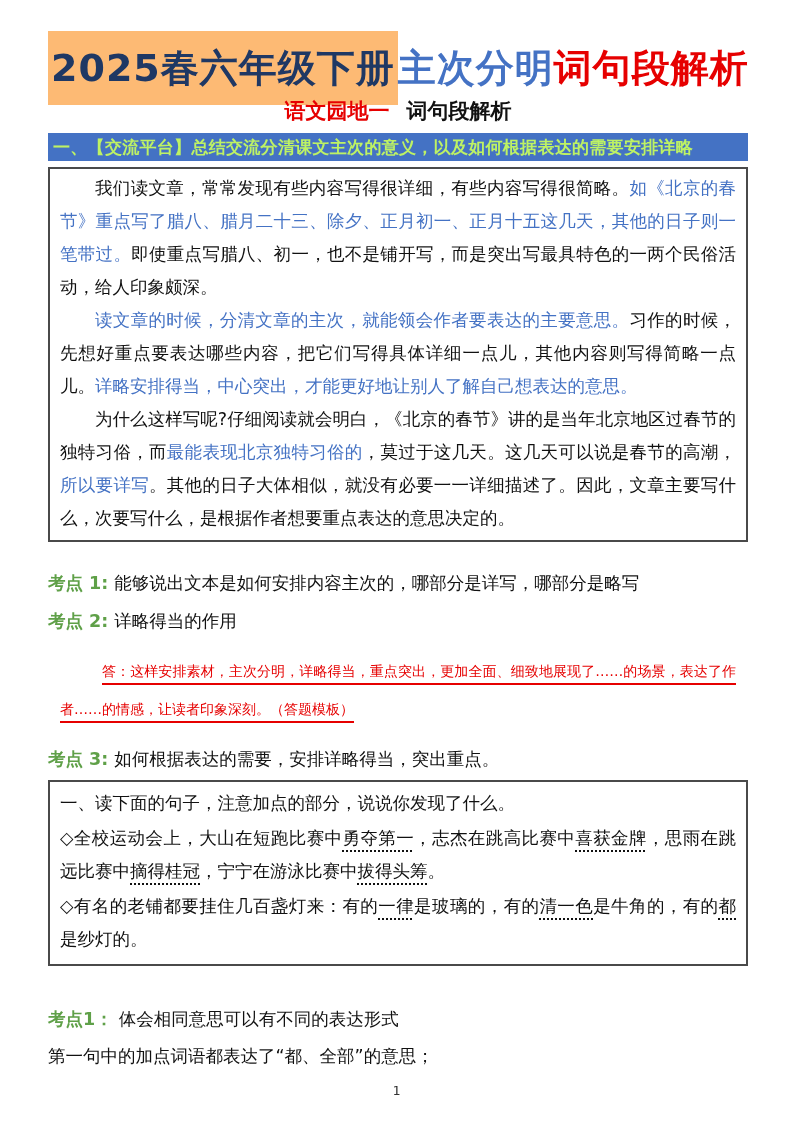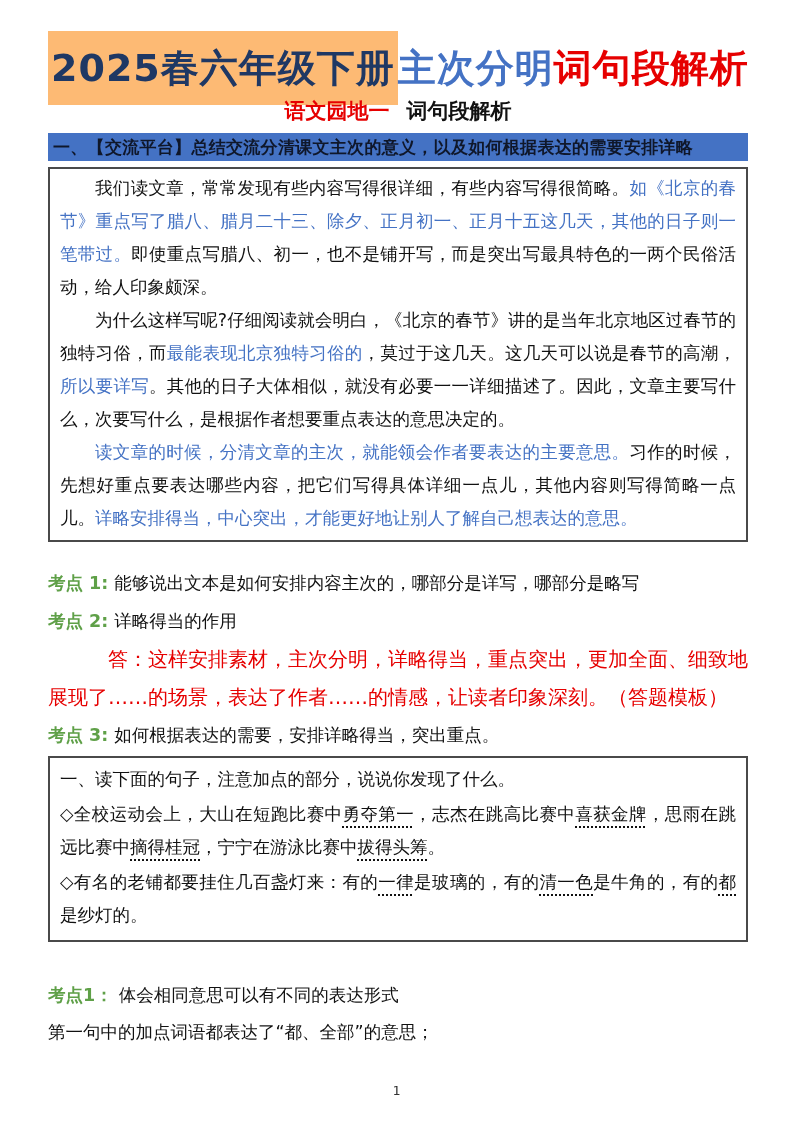--- a/index.html
+++ b/index.html
@@ -33,21 +33,21 @@
     text-align: center;
     font-size: 21px;
     font-weight: bold;
   }
   .subtitle .sub-red { color: #E60000; }
   .subtitle .sub-black { color: #111111; margin-left: 0.8em; }
 
   
   .section-bar {
     background: #4472C4;
-    color: #0f172a;
+    color: #bef264;
     font-size: 17px;
     font-weight: bold;
     line-height: 24px;
     padding: 2px 5px;
   }
   .bar-full { white-space: nowrap; letter-spacing: 0.3px; }
   .bar-inline { display: inline-block; margin: 5px 0 5px 0; }
 
   
   .content-box {
@@ -65,25 +65,26 @@
   .kaodian-block { margin-top: 22px; }
   .kaodian {
     margin: 0;
     font-size: 17.5px;
     line-height: 38px;
     text-align: justify;
   }
   .kp-label { color: #5FA048; font-weight: bold; margin-right: 6px; }
 
   .answer {
-    margin: 0;
-    font-size: 20px;
+    margin: 12px;
+    font-size: 14px;
     line-height: 38px;
     color: #E60000;
     text-indent: 3em;
+    text-decoration: underline;
     text-underline-offset: 7px;
     text-decoration-thickness: 1.5px;
     text-align: justify;
   }
 
   
   .box2 { margin-top: 2px; padding-top: 5px; padding-bottom: 8px; }
   .box2 .box2-heading { font-weight: normal; text-indent: 0; }
   .box2 p.sentence { text-indent: 0; margin-top: 2px; }
   .dotted {
@@ -115,22 +116,22 @@
 
   
   <div class="subtitle"><span class="sub-red">语文园地一</span><span class="sub-black">词句段解析</span></div>
 
   
   <div class="section-bar bar-full">一、【交流平台】总结交流分清课文主次的意义，以及如何根据表达的需要安排详略</div>
 
   
   <div class="content-box">
     <p><span>我们读文章，常常发现有些内容写得很详细，有些内容写得很简略。</span><span class="c-blue">如《北京的春节》重点写了腊八、腊月二十三、除夕、正月初一、正月十五这几天，其他的日子则一笔带过。</span><span>即使重点写腊八、初一，也不是铺开写，而是突出写最具特色的一两个民俗活动，给人印象颇深。</span></p>
+    <p><span class="c-blue">读文章的时候，分清文章的主次，就能领会作者要表达的主要意思。</span><span>习作的时候，先想好重点要表达哪些内容，把它们写得具体详细一点儿，其他内容则写得简略一点儿。</span><span class="c-blue">详略安排得当，中心突出，才能更好地让别人了解自己想表达的意思。</span></p>
     <p><span>为什么这样写呢?仔细阅读就会明白，《北京的春节》讲的是当年北京地区过春节的独特习俗，而</span><span class="c-blue">最能表现北京独特习俗的</span><span>，莫过于这几天。这几天可以说是春节的高潮，</span><span class="c-blue">所以要详写</span><span>。其他的日子大体相似，就没有必要一一详细描述了。因此，文章主要写什么，次要写什么，是根据作者想要重点表达的意思决定的。</span></p>
-    <p><span class="c-blue">读文章的时候，分清文章的主次，就能领会作者要表达的主要意思。</span><span>习作的时候，先想好重点要表达哪些内容，把它们写得具体详细一点儿，其他内容则写得简略一点儿。</span><span class="c-blue">详略安排得当，中心突出，才能更好地让别人了解自己想表达的意思。</span></p>
   </div>
 
   
   <div class="kaodian-block">
     <p class="kaodian"><span class="kp-label">考点 1:</span><span>能够说出文本是如何安排内容主次的，哪部分是详写，哪部分是略写</span></p>
     <p class="kaodian"><span class="kp-label">考点 2:</span><span>详略得当的作用</span></p>
     <p class="answer">答：这样安排素材，主次分明，详略得当，重点突出，更加全面、细致地展现了……的场景，表达了作者……的情感，让读者印象深刻。（答题模板）</p>
     <p class="kaodian"><span class="kp-label">考点 3:</span><span>如何根据表达的需要，安排详略得当，突出重点。</span></p>
   </div>
 

